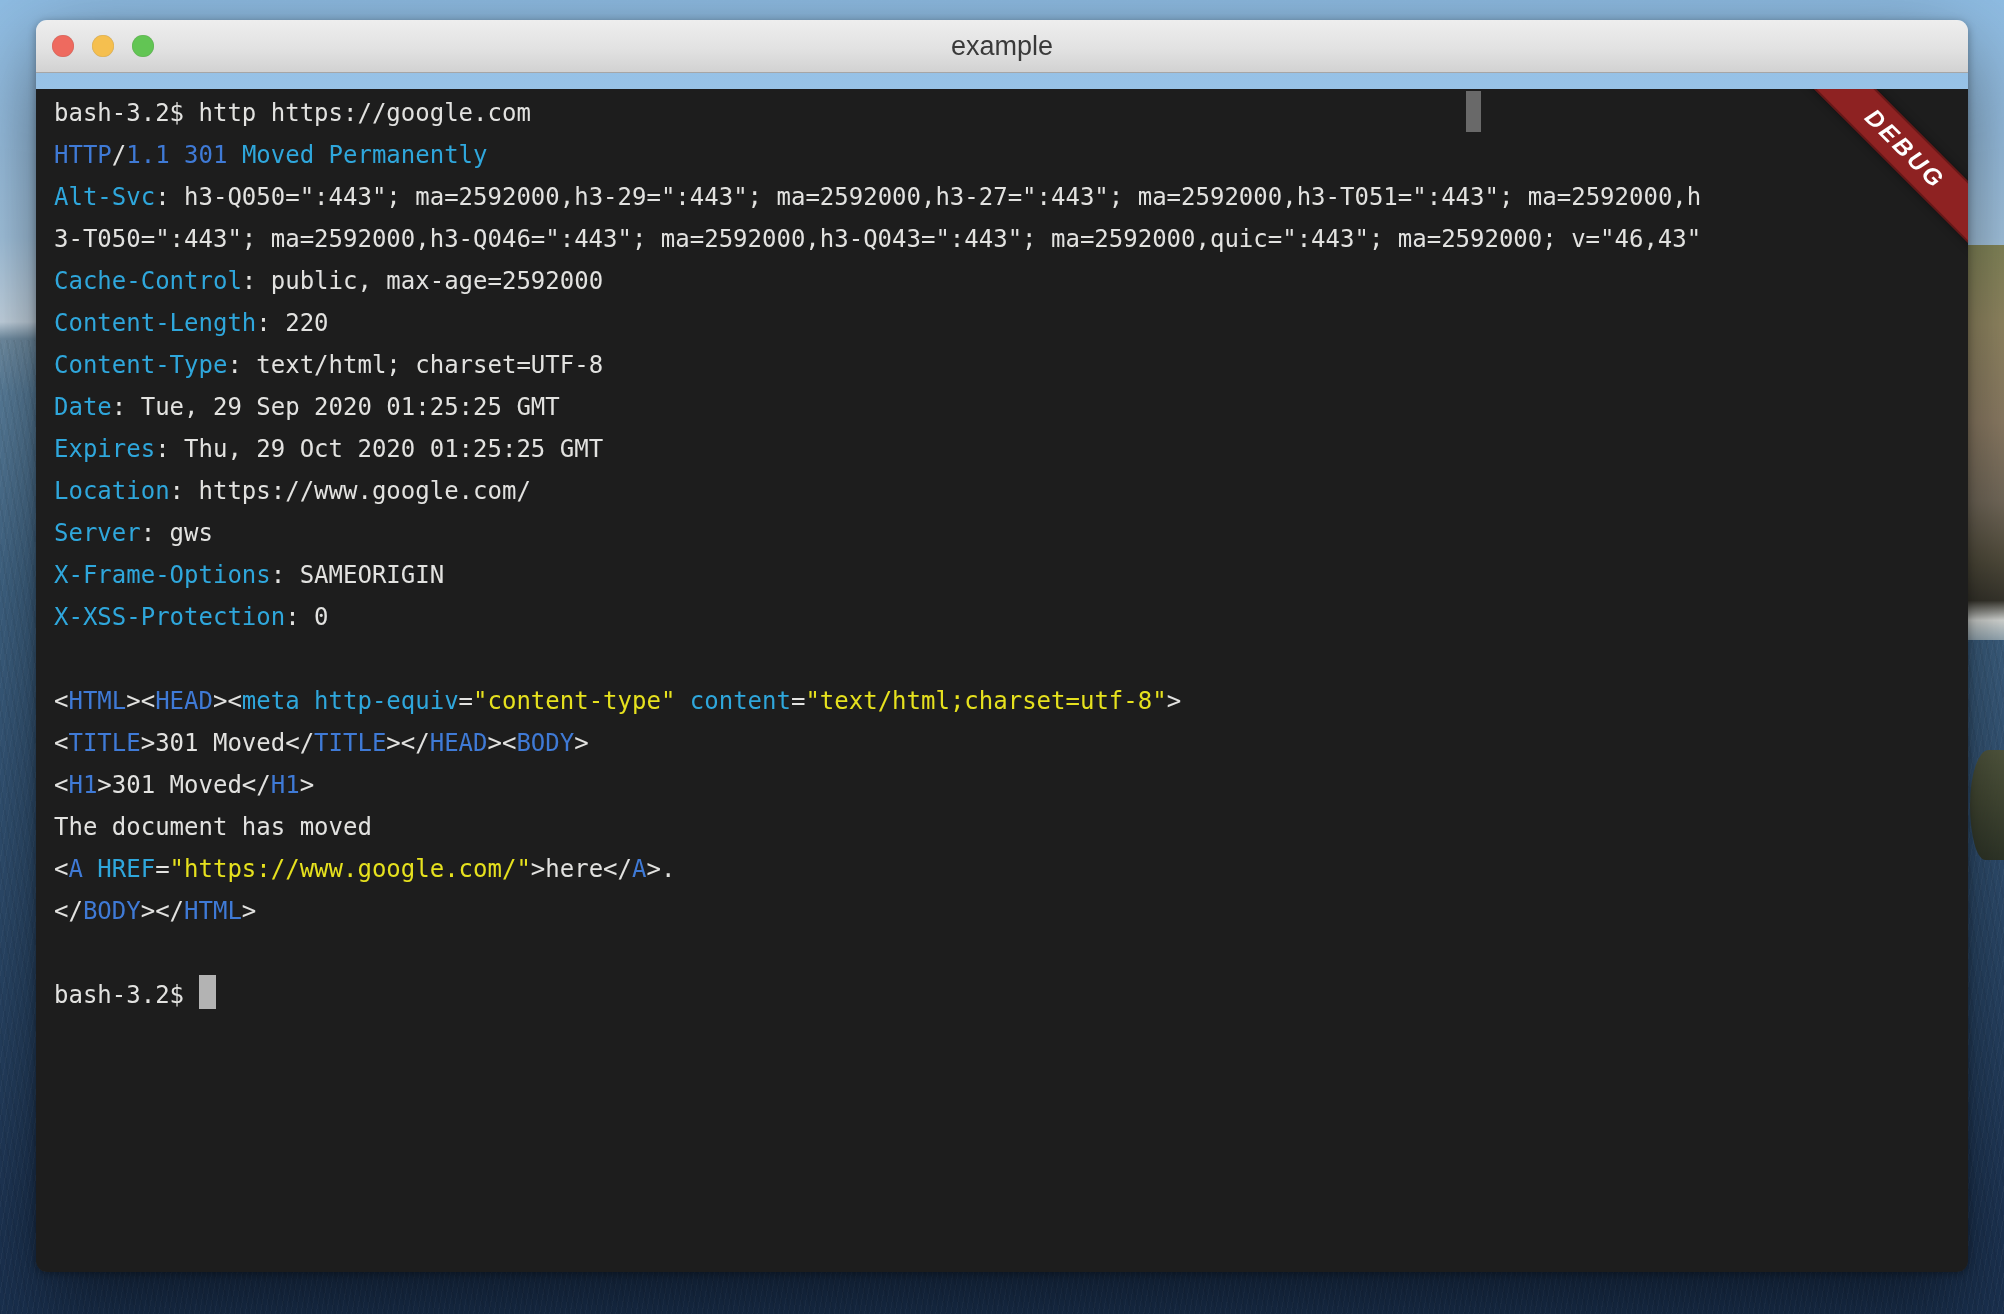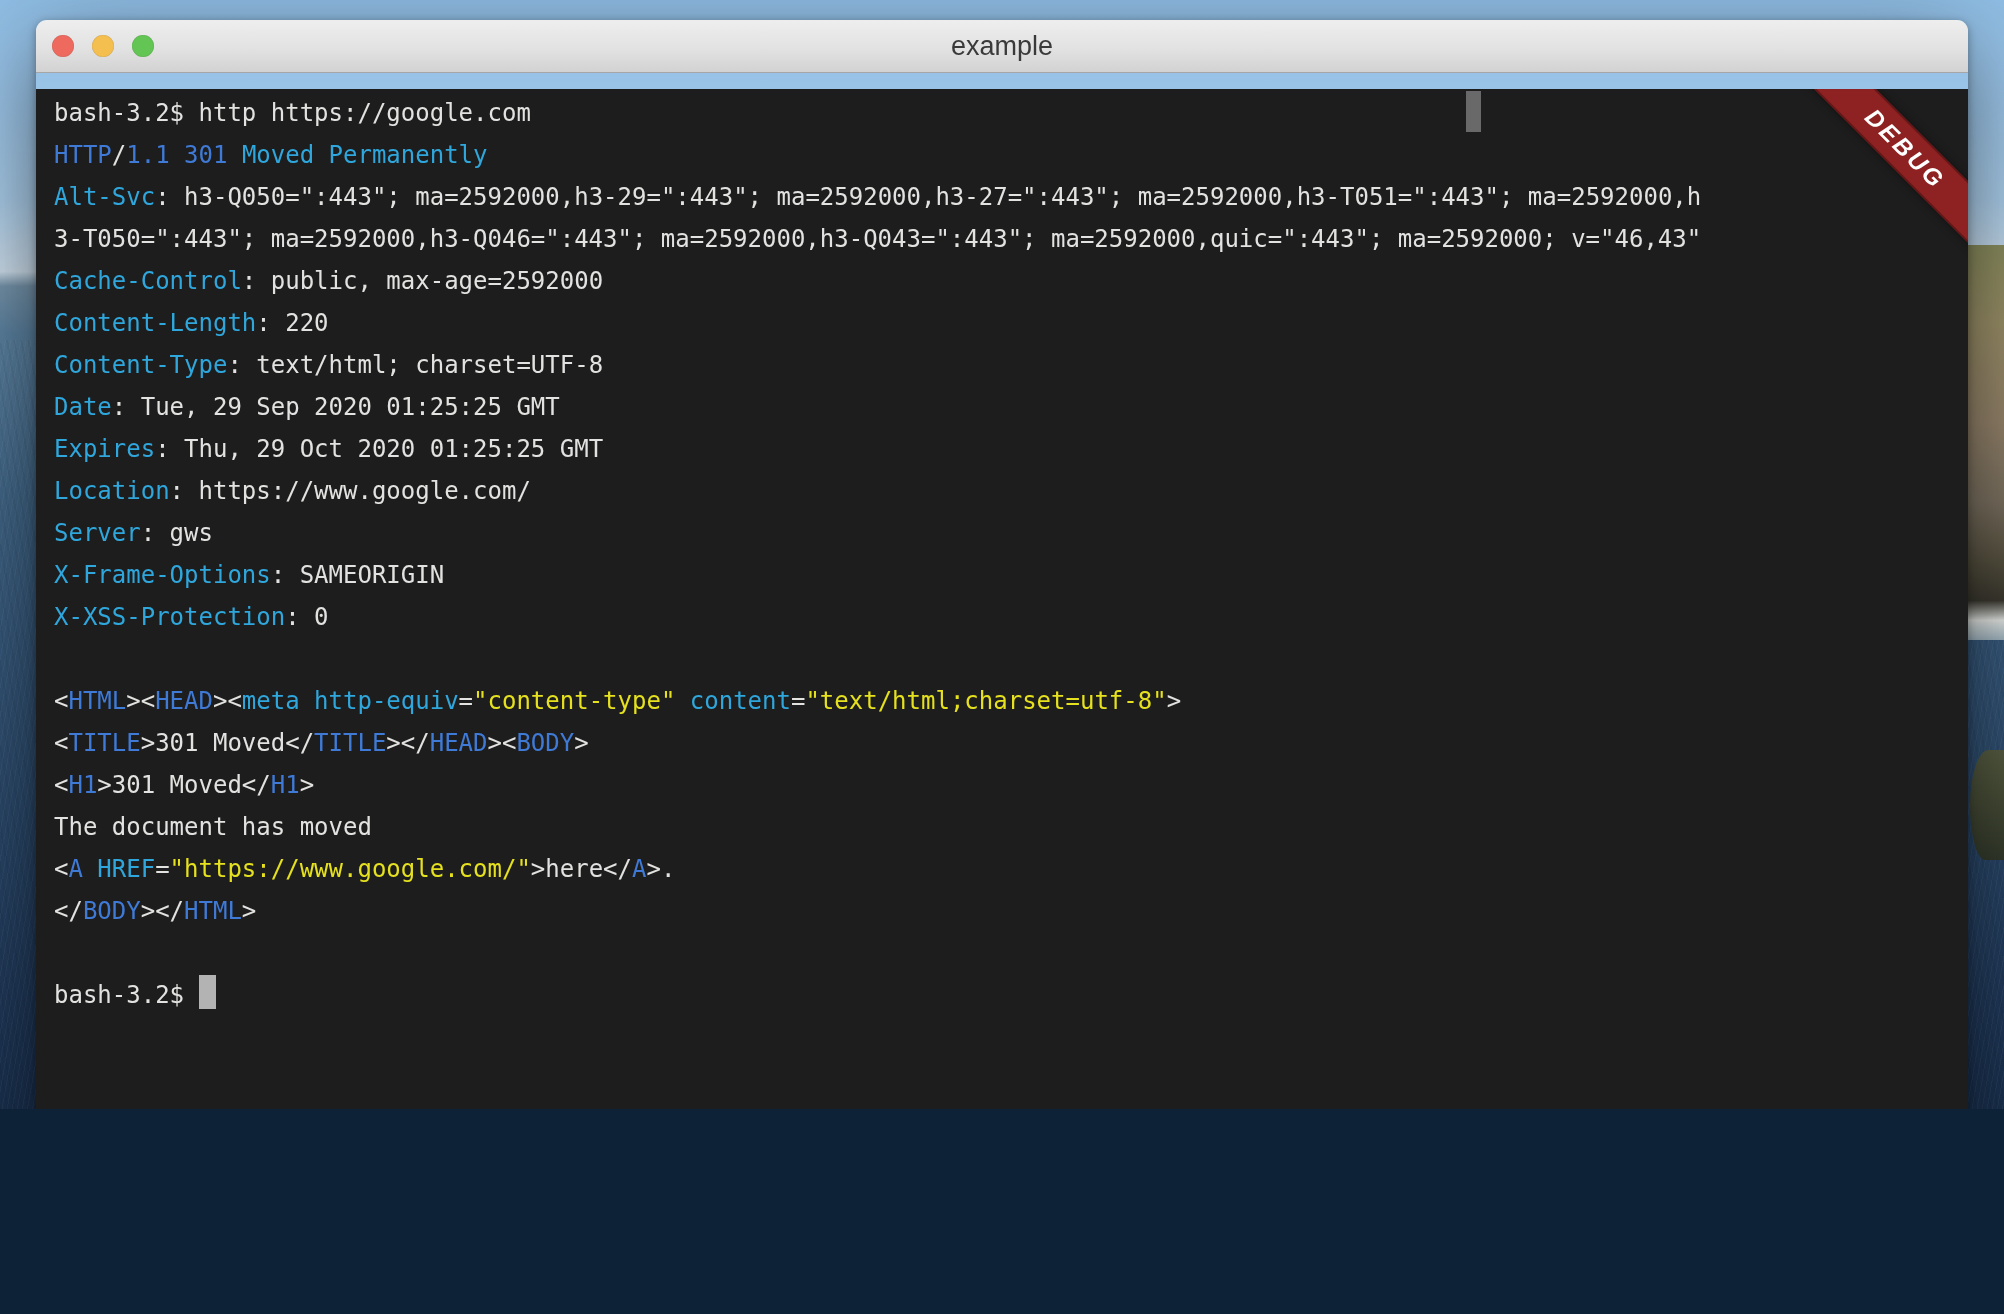--- a/index.html
+++ b/index.html
@@ -1,16 +1,16 @@
 <!DOCTYPE html>
 <html style="--plain: #e2e2e0; --cyan: #2fa7dc; --blue: #3f7ad6; --yellow: #e6e11e; --cursor: #b3b3b3; --ghost: #696969; --termbg: #1d1d1d; --ribbon: #8e2222; --tl_red: #ee6a5f; --tl_yellow: #f5bf4f; --tl_green: #62c554;"><head>
 <meta charset="utf-8">
 <style>
   html,body{margin:0;padding:0;background:#0d2236;}
-  .screen{position:relative;width:2004px;height:1109px;overflow:hidden;
+  .screen{position:relative;width:2004px;height:1314px;overflow:hidden;
     font-family:"Liberation Sans",sans-serif;
     background:linear-gradient(180deg,
       #8fbde4 0%, #9cc5e8 10%, #aacdea 18%, #cfe0ee 24.5%,
       #7796ad 25.8%, #5d84a3 30%, #42688a 45%, #35577a 60%,
       #2a486a 75%, #20395a 90%, #1a3150 100%);}
   .water-texture{position:absolute;left:0;top:340px;width:100%;height:974px;
     background:repeating-linear-gradient(100deg, rgba(255,255,255,0.04) 0 1px, transparent 1px 5px),
                repeating-linear-gradient(80deg, rgba(0,0,0,0.05) 0 2px, transparent 2px 7px);}
   .cliff{position:absolute;right:0;top:245px;width:40px;height:395px;
     background:linear-gradient(180deg,#8a8d5e 0%,#9a8f68 20%,#94836a 45%,#7a7060 65%,

